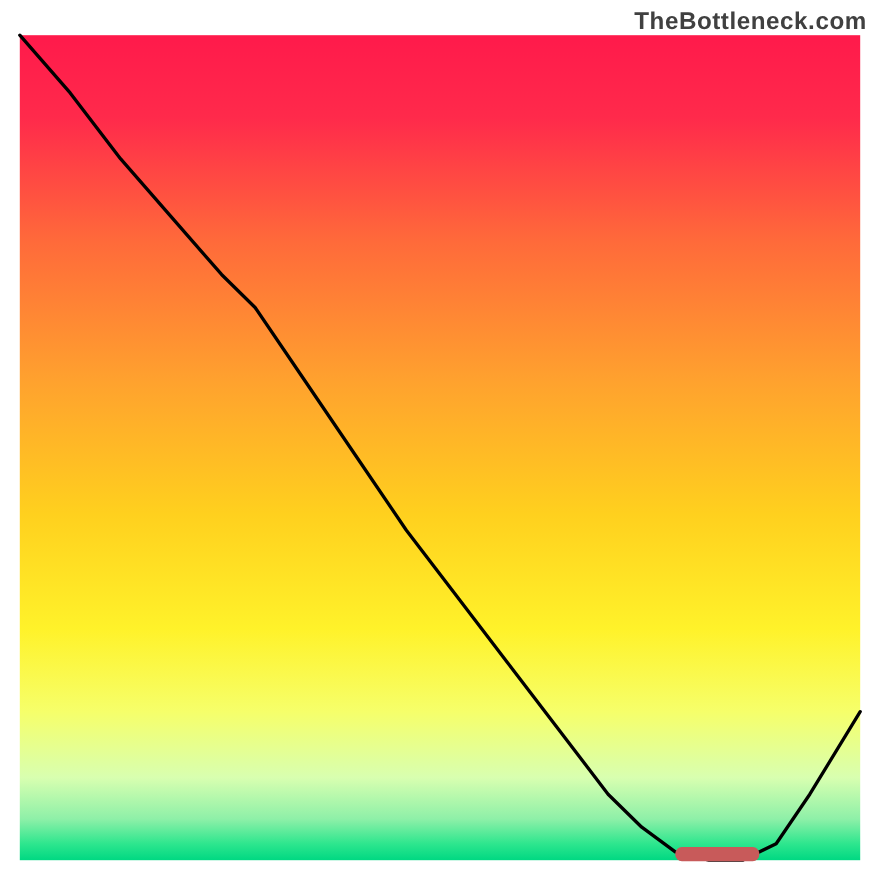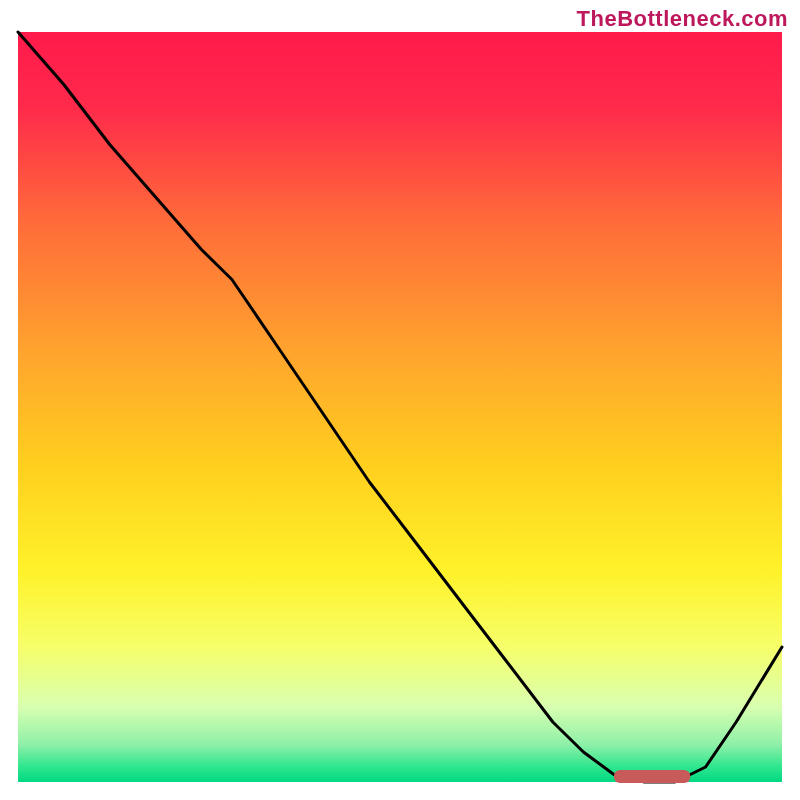--- a/index.html
+++ b/index.html
@@ -15,21 +15,21 @@
     position: relative;
     width: 800px;
     height: 800px;
   }
   .watermark {
     position: absolute;
     top: 6px;
     right: 12px;
     font-size: 22px;
     font-weight: bold;
-    color: #be185d;
+    color: #404040;
     letter-spacing: 0.5px;
     z-index: 5;
   }
   svg.chart {
     display: block;
   }
 </style>
 </head>
 <body>
 

